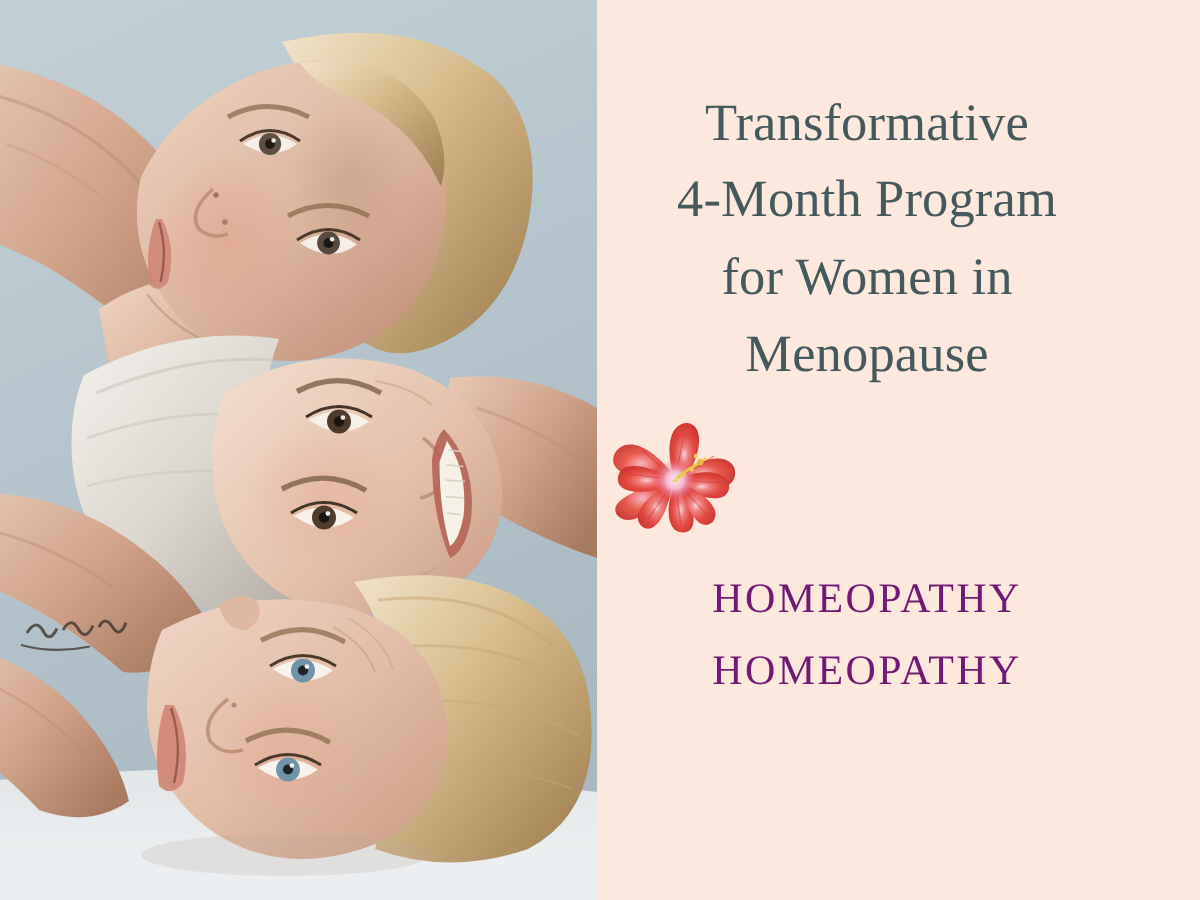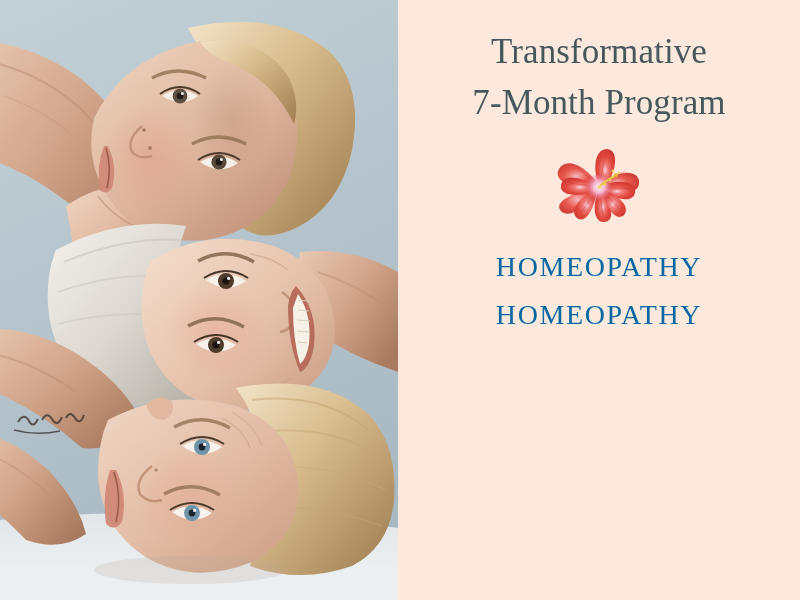--- a/index.html
+++ b/index.html
@@ -26,22 +26,21 @@
   .photo-svg { position:absolute; inset:0; width:100%; height:100%; display:block; }
 
   
   .text-panel {
     position:relative;
     flex:1 1 auto;
     height:600px;
     background:#fde8dd;
     display:flex;
     flex-direction:column;
-    align-items:center;
-    padding-top:26px;
+    padding-top:56px;
   }
   .headline {
     text-align:center;
     color:#44595c;
     font-family:"Liberation Serif", serif;
     font-size:35px;
     line-height:1.47;
     font-weight:400;
     letter-spacing:0.1px;
     width:360px;
@@ -51,21 +50,21 @@
   .flower-wrap {
     margin-top:14px;
     width:104px; height:84px;
     display:flex; align-items:center; justify-content:center;
   }
   .flower-svg { width:104px; height:84px; display:block; }
 
   .services {
     margin-top:16px;
     text-align:center;
-    color:#0369a1;
+    color:#701a75;
     font-family:"Liberation Serif", serif;
     font-size:28px;
     line-height:1.72;
     letter-spacing:1.6px;
     width:360px;
   }
   .services .ln { display:block; white-space:nowrap; }
 </style>
 </head>
 <body>
@@ -273,21 +272,23 @@
 
         <ellipse cx="190" cy="570" rx="96" ry="14" fill="#b9a99c" opacity="0.22"></ellipse>
       </g>
     </svg>
   </div>
 
   <div class="text-panel">
 
     <div class="headline">
       <span class="ln">Transformative</span>
-      <span class="ln">7-Month Program</span>
+      <span class="ln">4-Month Program</span>
+      <span class="ln">for Women in</span>
+      <span class="ln">Menopause</span>
     </div>
 
     <div class="flower-wrap">
       <svg class="flower-svg" viewBox="0 0 104 84" aria-label="hibiscus">
         <defs>
           <radialGradient id="petalG" cx="0.5" cy="0.55" r="0.62">
             <stop offset="0%" stop-color="#f9d3de"></stop>
             <stop offset="22%" stop-color="#f0807e"></stop>
             <stop offset="55%" stop-color="#e34b41"></stop>
             <stop offset="100%" stop-color="#c9322c"></stop>

